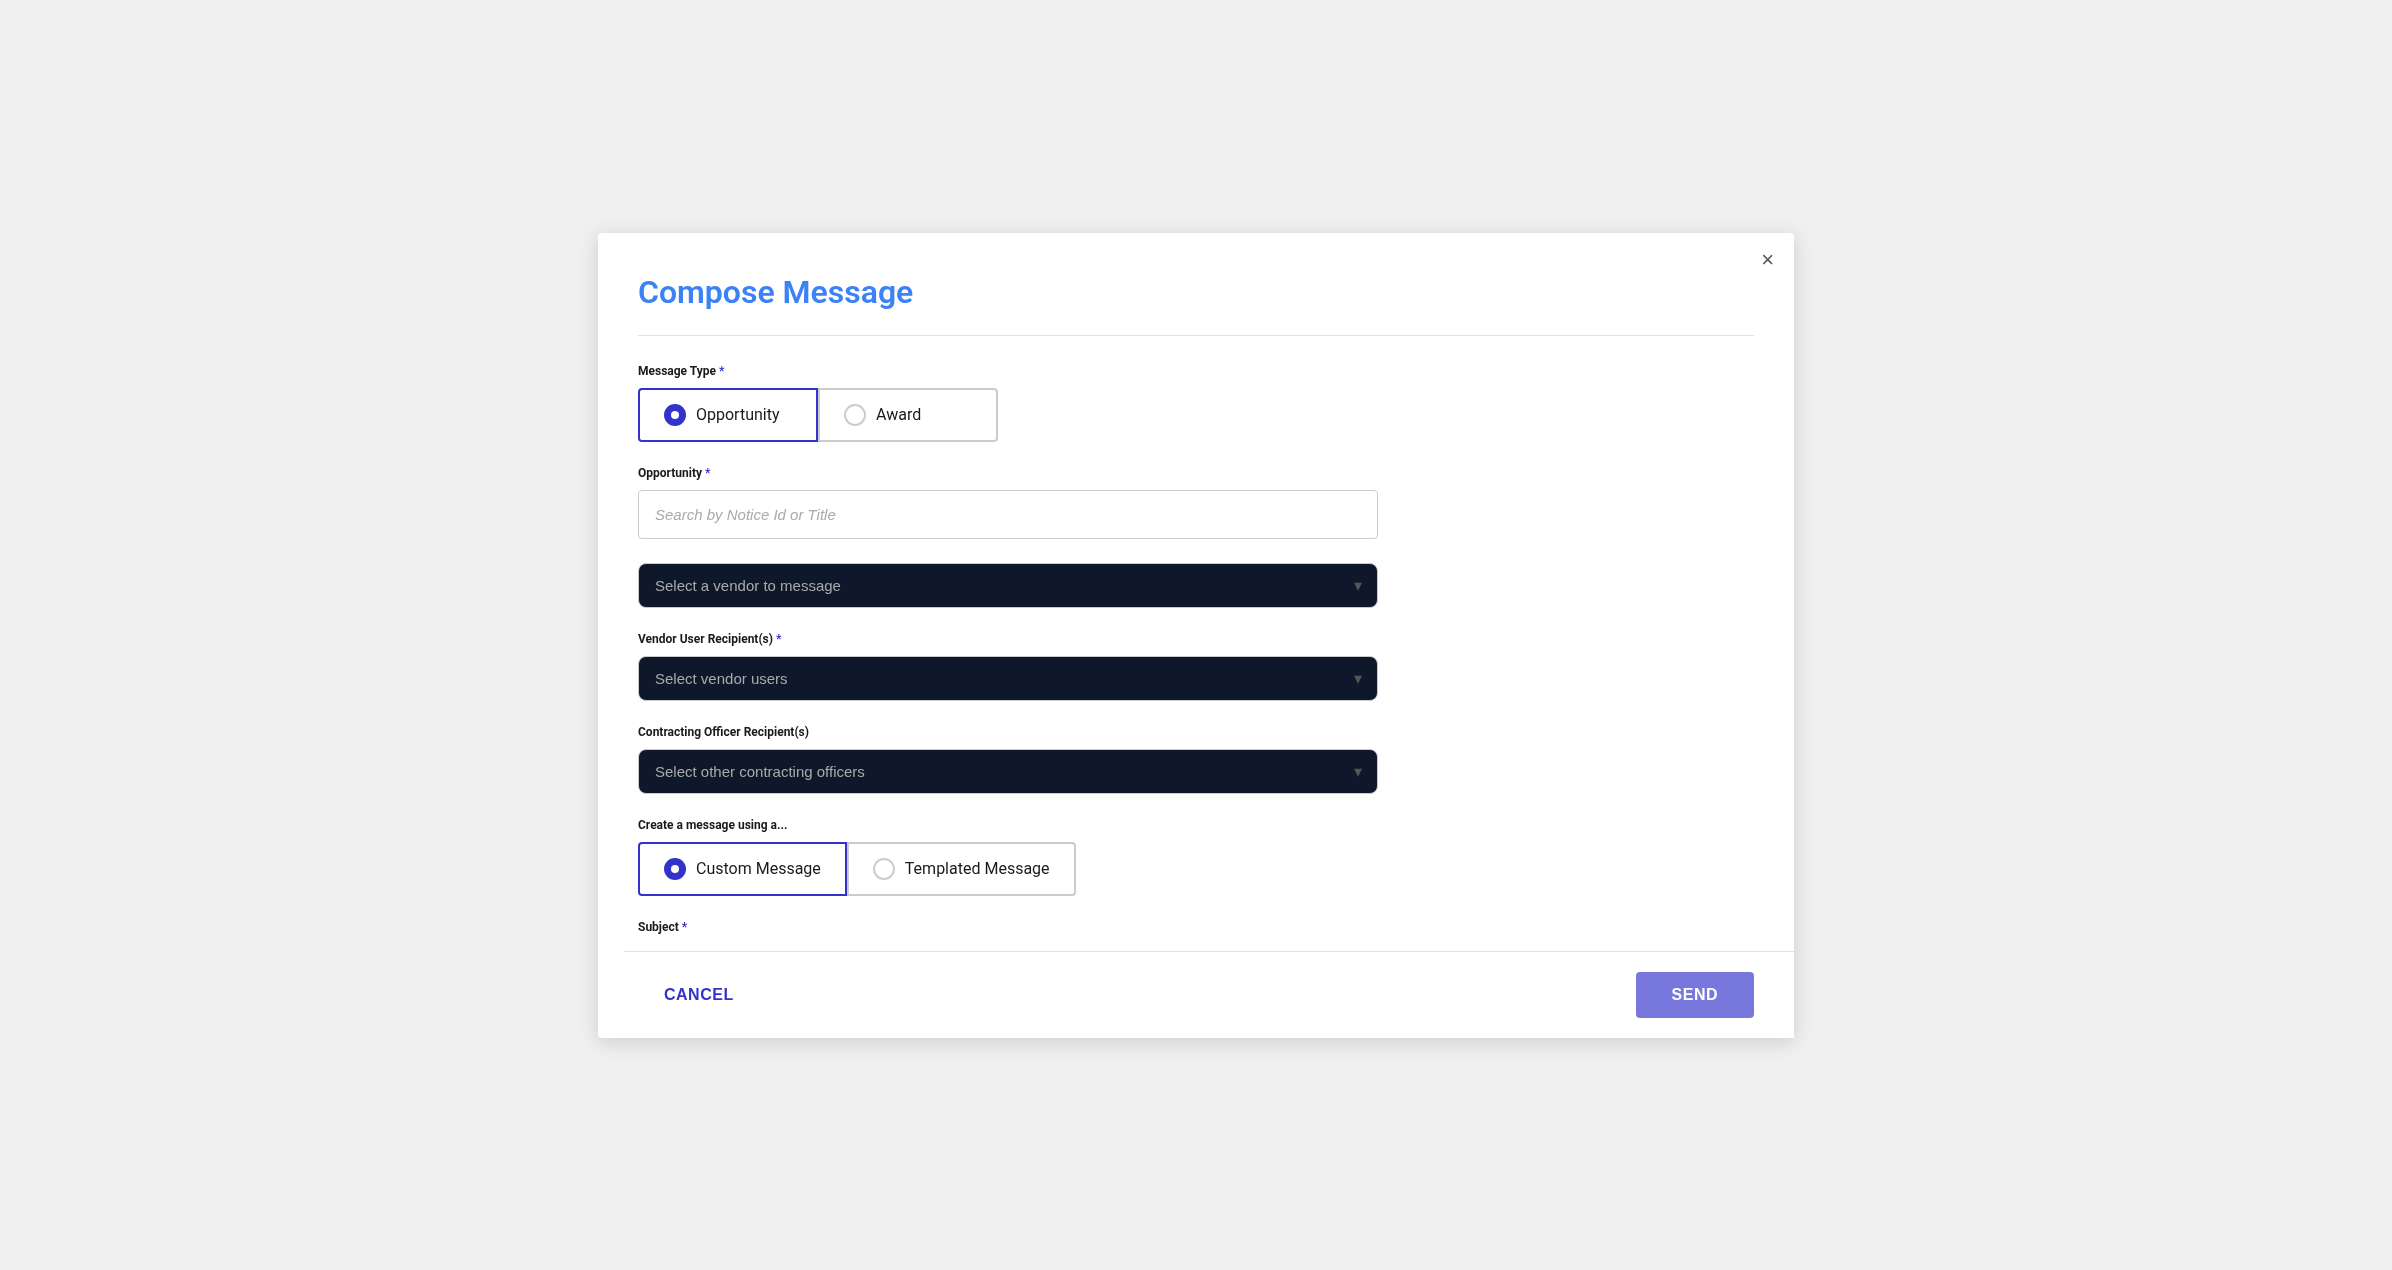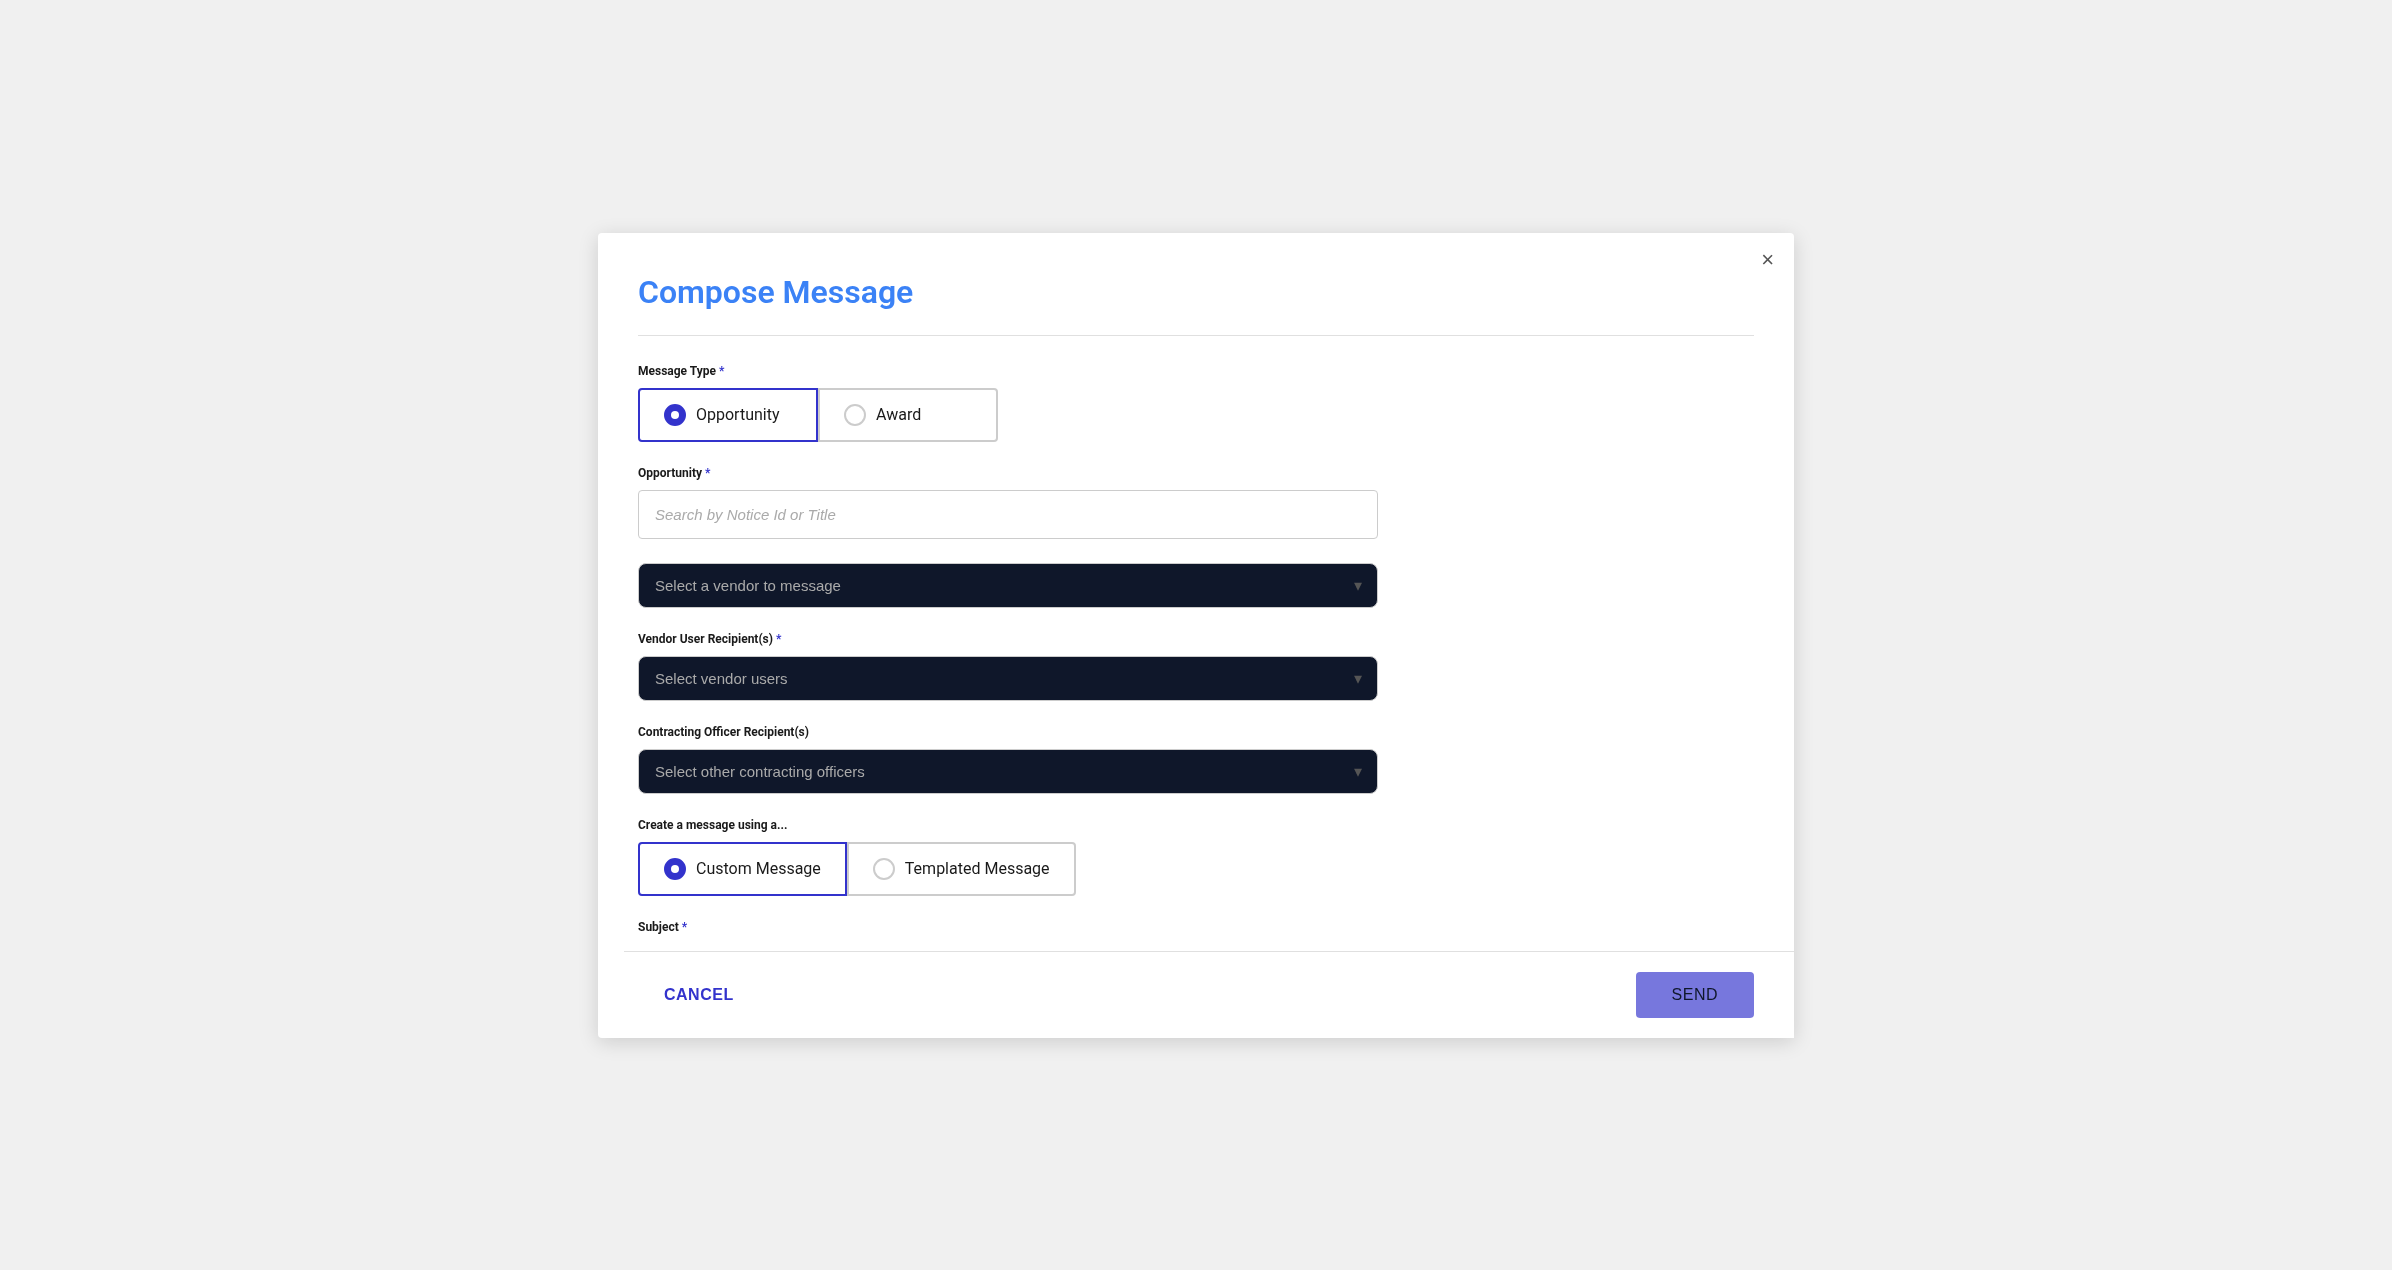--- a/index.html
+++ b/index.html
@@ -196,26 +196,26 @@
       color: #3333cc;
       font-size: 16px;
       font-weight: 700;
       cursor: pointer;
       letter-spacing: 0.5px;
       text-transform: uppercase;
     }
 
     .send-btn {
       background: #7777dd;
-      color: #0f172a;
+      color: #ffffff;
       border: none;
       border-radius: 4px;
       padding: 14px 36px;
       font-size: 16px;
-      font-weight: 400;
+      font-weight: 700;
       cursor: pointer;
       letter-spacing: 0.5px;
       text-transform: uppercase;
     }
   </style>
 </head>
 <body>
 
 <div class="modal-container">
 

